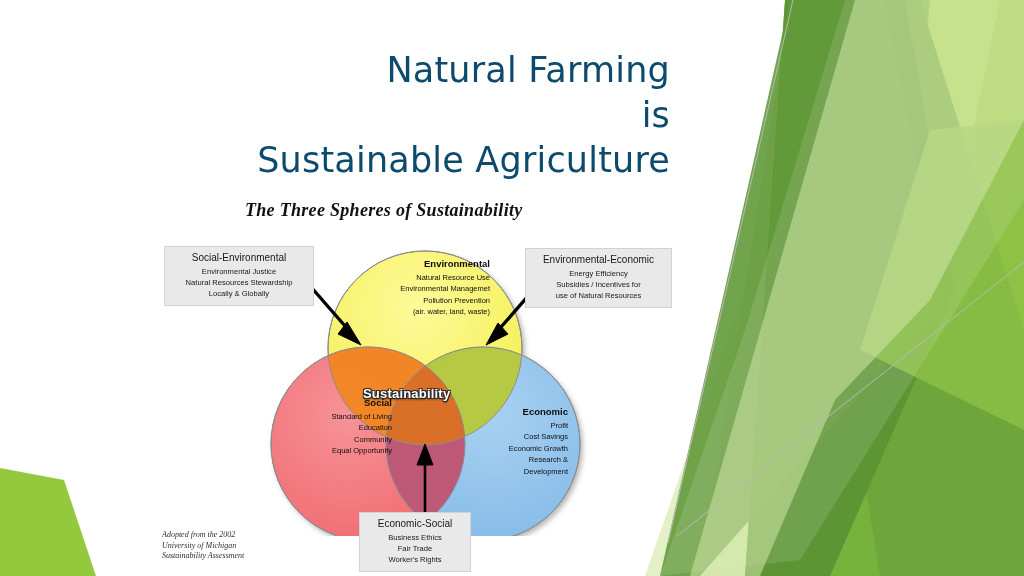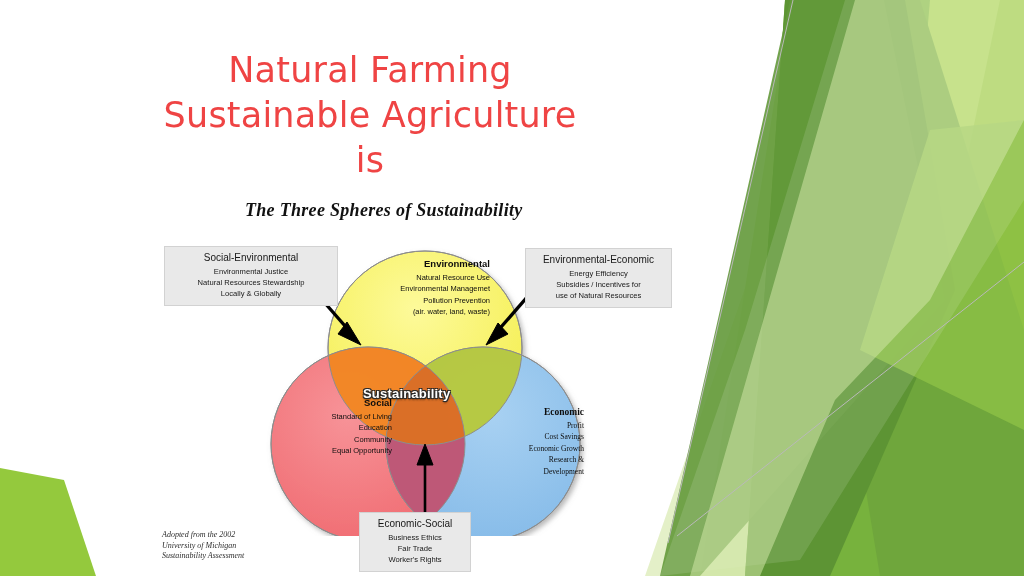--- a/index.html
+++ b/index.html
@@ -25,22 +25,22 @@
     height: 576px;
     pointer-events: none;
   }
 
   
   #title-block {
     position: absolute;
     left: 70px;
     top: 48px;
     width: 600px;
-    text-align: center;
-    color: #ef4444;
+    text-align: right;
+    color: #0c4a6e;
     font-family: "DejaVu Sans", sans-serif;
     font-size: 35px;
     line-height: 45px;
     font-weight: 400;
     letter-spacing: 0.2px;
   }
   #title-block .tline { display: block; white-space: nowrap; }
 
   
   #diagram {
@@ -84,21 +84,21 @@
   .sphere-label .head {
     display: block;
     font-weight: bold;
     font-size: 9.5px;
     line-height: 14px;
     margin-bottom: 1px;
   }
 
   #label-environmental { left: 190px; top: 61px; width: 150px; }
   #label-social        { left: 118px; top: 200px; width: 124px; }
-  #label-economic      { left: 316px; top: 209px; width: 118px; font-family: Liberation Serif, serif; }
+  #label-economic      { left: 300px; top: 209px; width: 118px; }
 
   #center-badge {
     position: absolute;
     left: 213px;
     top: 190px;
     width: 100px;
     font-family: "Liberation Sans", sans-serif;
     font-weight: bold;
     font-size: 13px;
     color: #ffffff;
@@ -122,21 +122,21 @@
     font-size: 7.6px;
     line-height: 11.2px;
     padding: 4px 5px 5px 5px;
   }
   .callout .head {
     display: block;
     font-size: 10px;
     line-height: 14px;
     margin-bottom: 1px;
   }
-  #callout-social-env   { left: 14px;  top: 50px;  width: 174px; }
+  #callout-social-env   { left: 14px;  top: 50px;  width: 150px; }
   #callout-env-econ     { left: 375px; top: 52px;  width: 147px; }
   #callout-econ-social  { left: 209px; top: 316px; width: 112px; }
 
   
   #attribution {
     position: absolute;
     left: 12px;
     top: 334px;
     width: 130px;
     font-family: "Liberation Serif", serif;
@@ -167,22 +167,22 @@
     <polygon points="1024,120 1024,430 860,350 930,130" fill="#8cbf45" opacity="0.85"></polygon>
     <polygon points="845,0 1024,0 1024,200 800,560 660,576 745,330" fill="#ffffff" opacity="0.12"></polygon>
     <polygon points="855,0 1024,0 1024,120 930,300 835,400 760,576 690,576" fill="#cfe5a6" opacity="0.55"></polygon>
 
     <line x1="793" y1="0" x2="668" y2="543" stroke="#b9b9b9" stroke-width="1" fill="none"></line>
     <line x1="677" y1="536" x2="1024" y2="262" stroke="#b9b9b9" stroke-width="1" fill="none"></line>
   </svg>
 
   <div id="title-block">
     <span class="tline">Natural Farming</span>
+    <span class="tline">is</span>
     <span class="tline">Sustainable Agriculture</span>
-    <span class="tline">is</span>
   </div>
 
   <div id="diagram">
 
     <div id="diagram-heading">The Three Spheres of Sustainability</div>
 
     <svg id="venn" width="340" height="290" viewBox="0 0 340 290">
       <defs>
         <filter id="softshadow" x="-25%" y="-25%" width="160%" height="160%">
           <feDropShadow dx="2.5" dy="3" stdDeviation="2.6" flood-color="#808080" flood-opacity="0.55"></feDropShadow>

